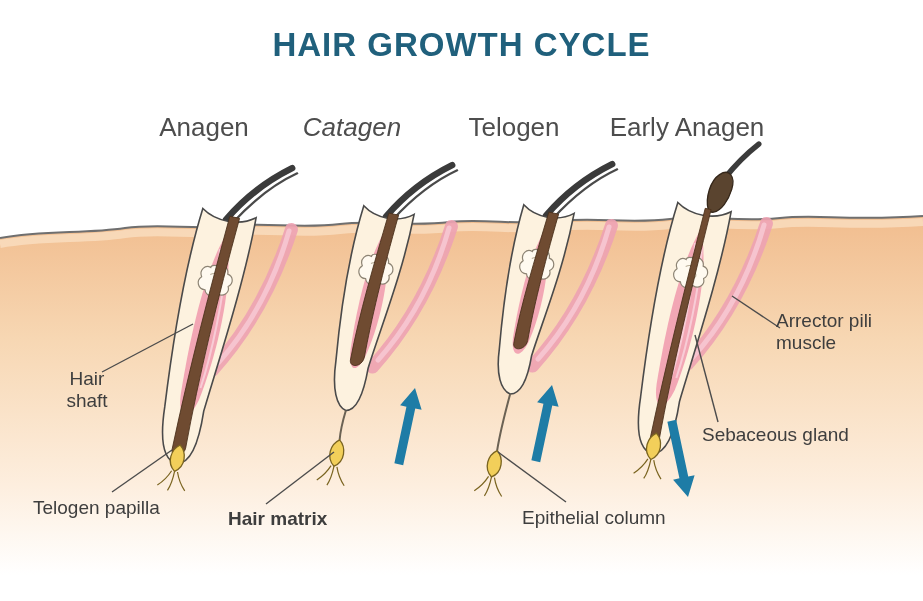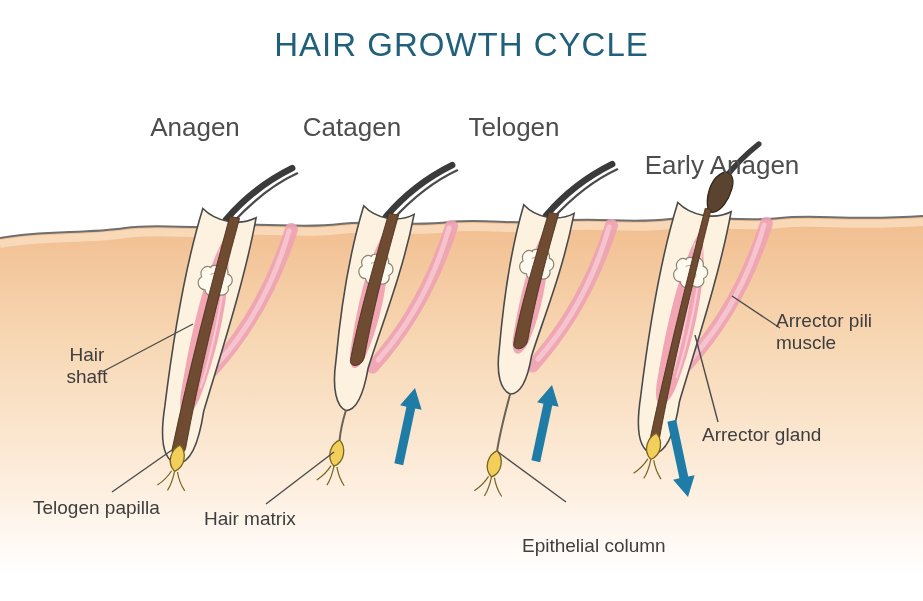--- a/index.html
+++ b/index.html
@@ -2,37 +2,37 @@
 <html><head>
 <meta charset="utf-8">
 <style>
   html,body{margin:0;padding:0;background:#ffffff;}
   .canvas{
     position:relative;width:923px;height:601px;background:#ffffff;overflow:hidden;
     font-family:"Liberation Sans",sans-serif;
   }
   .title{
     position:absolute;top:26px;left:0;right:0;text-align:center;
-    font-size:33px;font-weight:normal;letter-spacing:1px;color:#20607c;
+    font-size:33px;font-weight:bold;letter-spacing:1px;color:#20607c;
   }
   .stage-label{
     position:absolute;top:112px;transform:translateX(-50%);
     font-size:26px;color:#4d4d4d;white-space:nowrap;
   }
-  .stage-anagen{left:195px;text-align:center;}
-  .stage-catagen{left:352px;}
+  .stage-anagen{left:204px;text-align:center;}
+  .stage-catagen{left:352px;font-style:italic;}
   .stage-telogen{left:514px;}
-  .stage-early-anagen{left:722px;margin-top:38px;}
+  .stage-early-anagen{left:687px;}
   .anno{
     position:absolute;font-size:19px;color:#3e3e3e;line-height:1.18;white-space:normal;
   }
-  .anno-hair-shaft{left:50px;top:344px;width:74px;text-align:center;}
+  .anno-hair-shaft{left:50px;top:368px;width:74px;text-align:center;}
   .anno-dermal-papilla{left:33px;top:497px;white-space:nowrap;}
-  .anno-hair-matrix{left:204px;top:508px;white-space:nowrap;}
-  .anno-epithelial-column{left:522px;top:507px;white-space:nowrap;margin-top:28px;}
+  .anno-hair-matrix{left:228px;top:508px;white-space:nowrap;font-weight:bold;}
+  .anno-epithelial-column{left:522px;top:507px;white-space:nowrap;}
   .anno-arrector{left:776px;top:310px;width:110px;}
   .anno-sebaceous{left:702px;top:424px;white-space:nowrap;}
   svg{position:absolute;left:0;top:0;}
 </style>
 </head>
 <body>
 
 <div class="canvas">
 
   <svg width="923" height="601" viewBox="0 0 923 601">
@@ -139,15 +139,15 @@
   <div class="stage-label stage-anagen">Anagen</div>
   <div class="stage-label stage-catagen">Catagen</div>
   <div class="stage-label stage-telogen">Telogen</div>
   <div class="stage-label stage-early-anagen">Early Anagen</div>
 
   <div class="anno anno-hair-shaft">Hair shaft</div>
   <div class="anno anno-dermal-papilla">Telogen papilla</div>
   <div class="anno anno-hair-matrix">Hair matrix</div>
   <div class="anno anno-epithelial-column">Epithelial column</div>
   <div class="anno anno-arrector">Arrector pili muscle</div>
-  <div class="anno anno-sebaceous">Arrector gland</div>
+  <div class="anno anno-sebaceous">Sebaceous gland</div>
 
 </div>
 
 </body></html>

